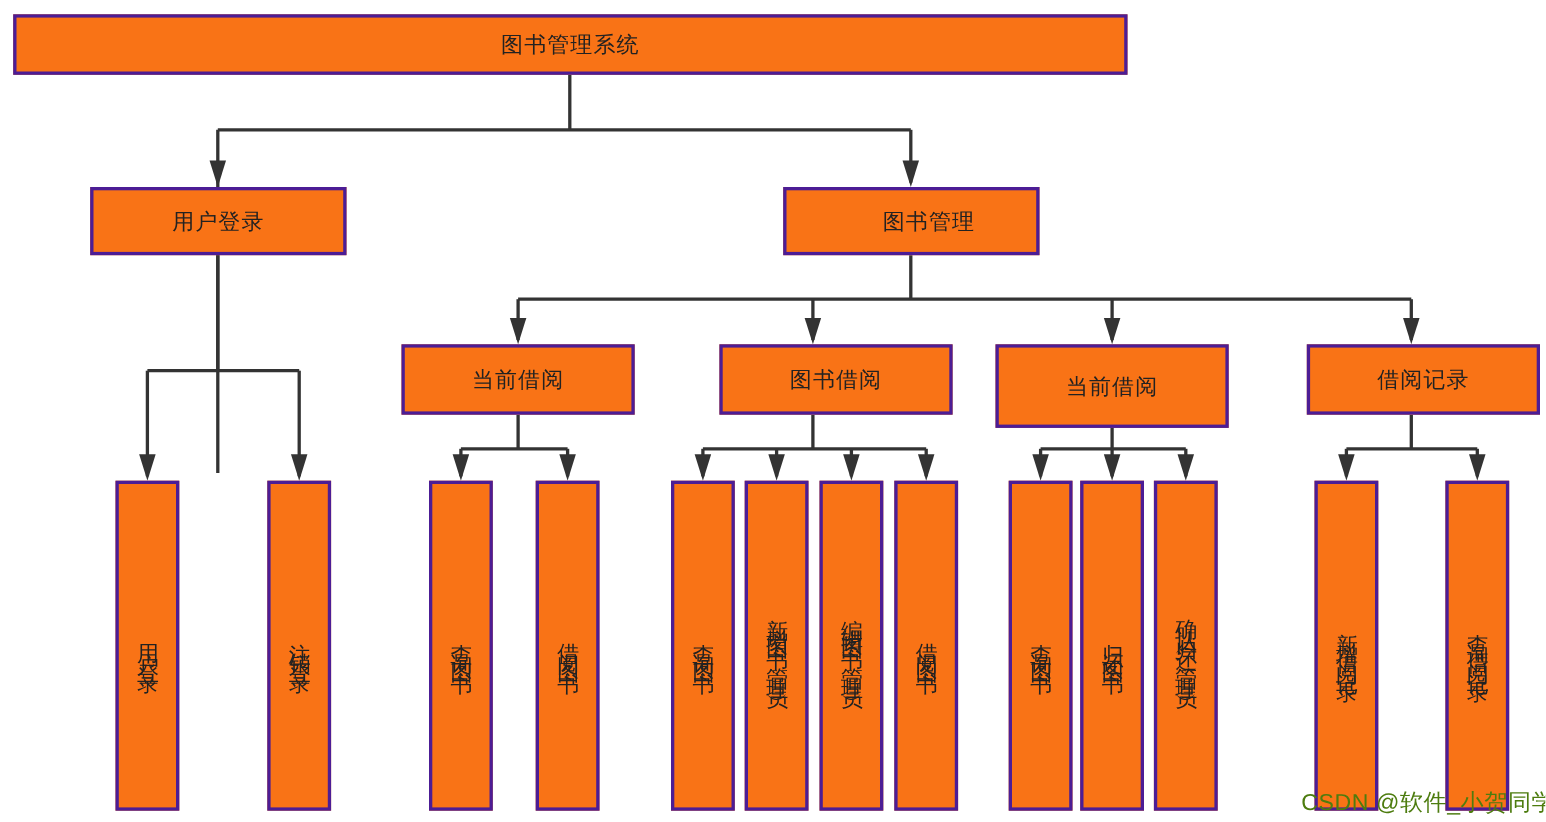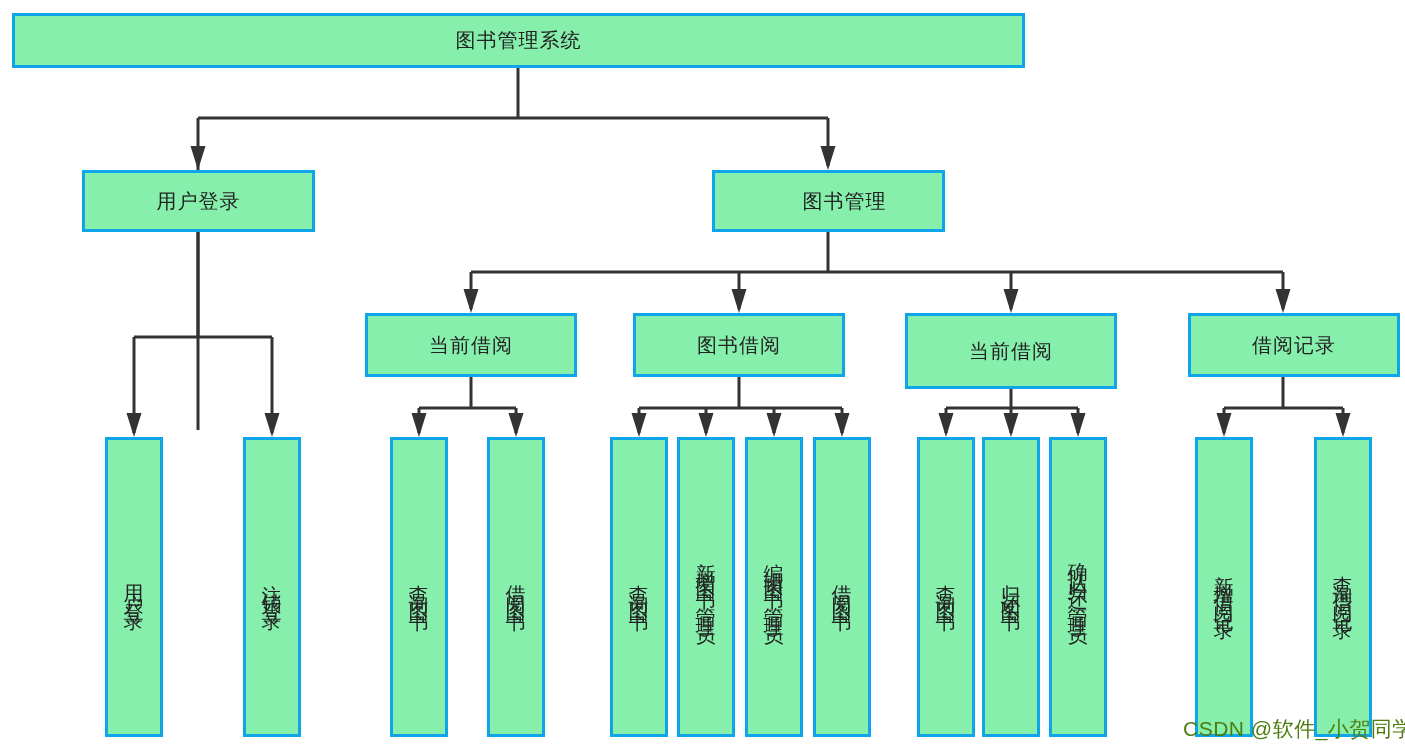--- a/index.html
+++ b/index.html
@@ -8,22 +8,22 @@
     width: 1405px;
     height: 747px;
     background: #ffffff;
     font-family: "Liberation Sans", "DejaVu Sans", sans-serif;
     overflow: hidden;
   }
   #wires { position: absolute; left: 0; top: 0; width: 1405px; height: 747px; }
   .box {
     position: absolute;
     box-sizing: border-box;
-    border: 3px solid #0ea5e9;
-    background: #86efac;
+    border: 3px solid #4c1d95;
+    background: #f97316;
     display: flex;
     align-items: center;
     justify-content: center;
     color: #222222;
     font-size: 20px;
     letter-spacing: 1px;
     z-index: 2;
   }
   .vbox {
     writing-mode: vertical-rl;
@@ -125,21 +125,21 @@
       <path d="M1335.5 413 L1350.5 413 L1343 437 Z"></path>
     </g>
   </svg>
 
   <div class="box" style="left:12px; top:13px; width:1013px; height:55px;">图书管理系统</div>
 
   <div class="box" style="left:82px; top:170px; width:233px; height:62px;">用户登录</div>
   <div class="box" style="left:712px; top:170px; width:233px; height:62px;padding-left:32px;">图书管理</div>
 
   <div class="box" style="left:365px; top:313px; width:212px; height:64px;">当前借阅</div>
-  <div class="box" style="left:633px; top:313px; width:212px; height:64px;">图书借阅</div>
+  <div class="box" style="left:654px; top:313px; width:212px; height:64px;">图书借阅</div>
   <div class="box" style="left:905px; top:313px; width:212px; height:76px;">当前借阅</div>
   <div class="box" style="left:1188px; top:313px; width:212px; height:64px;">借阅记录</div>
 
   <div class="box vbox" style="left:105px; top:437px; width:58px; height:300px;">用户登录</div>
   <div class="box vbox" style="left:243px; top:437px; width:58px; height:300px;">注销登录</div>
 
   <div class="box vbox" style="left:390px; top:437px; width:58px; height:300px;">查询图书</div>
   <div class="box vbox" style="left:487px; top:437px; width:58px; height:300px;">借阅图书</div>
 
   <div class="box vbox" style="left:610px; top:437px; width:58px; height:300px;">查询图书</div>

